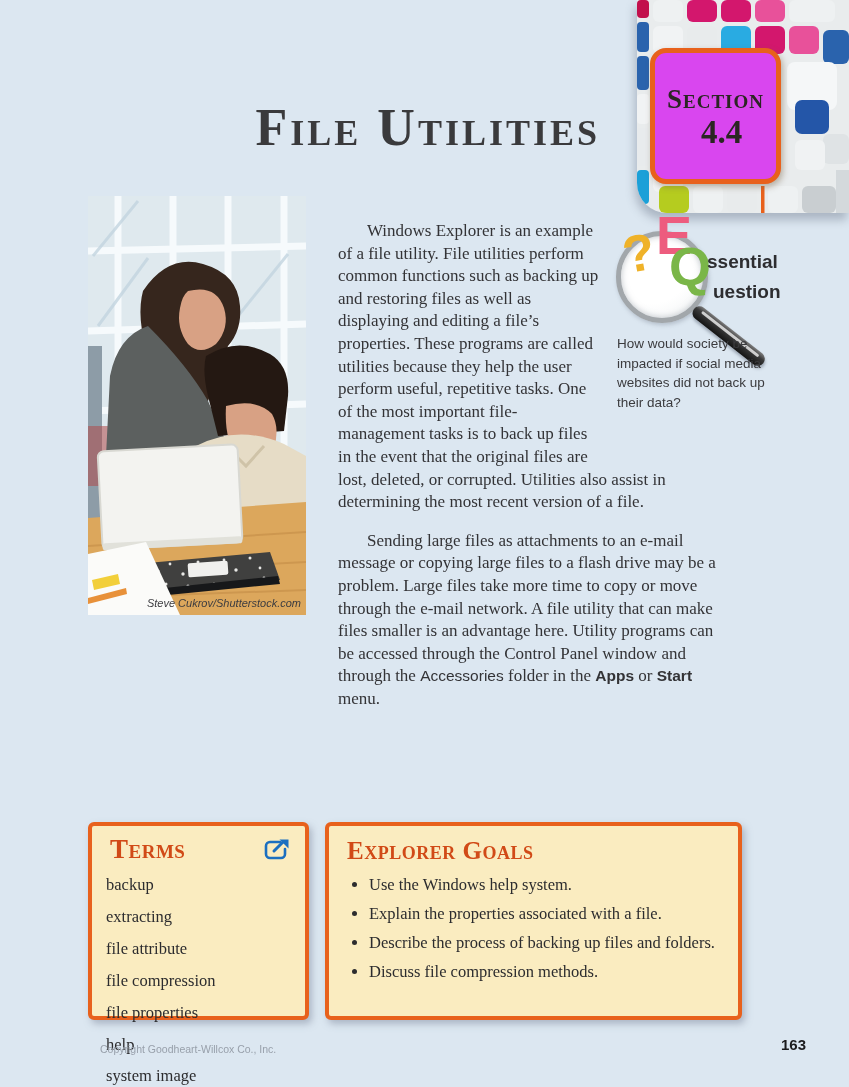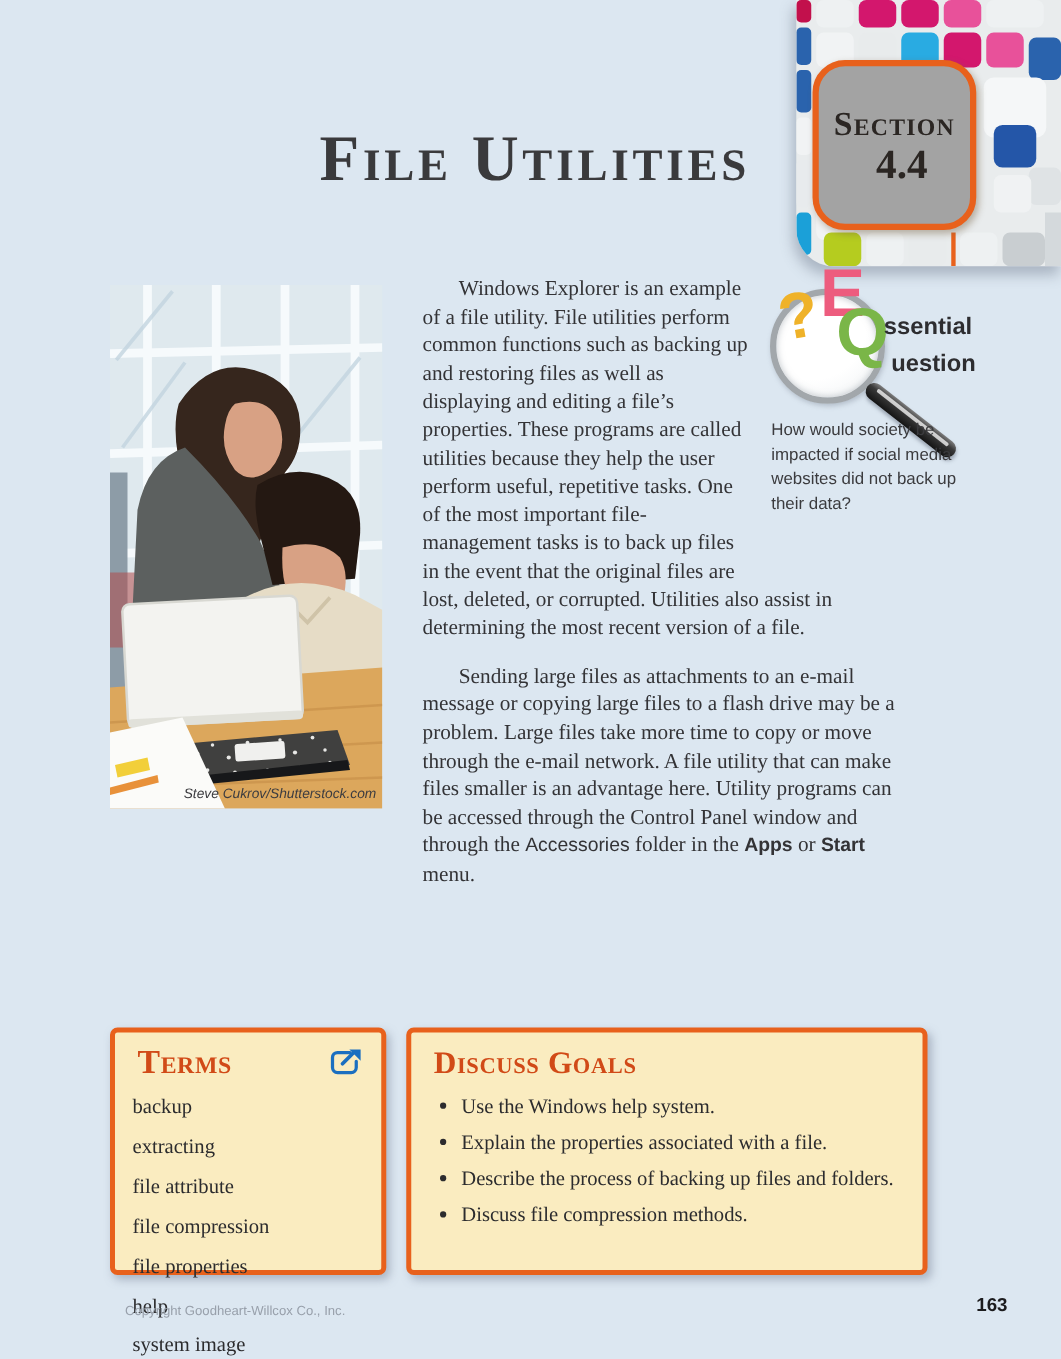--- a/index.html
+++ b/index.html
@@ -24,35 +24,35 @@
   
   .mosaic{
     position:absolute;left:637px;top:0;width:212px;height:213px;
     overflow:hidden;border-bottom-left-radius:30px;
     background:#e9eced;
     box-shadow:-2px 7px 10px rgba(110,122,140,.45);
   }
   
   .section-badge{
     position:absolute;left:650px;top:48px;width:131px;height:136px;
-    background:#a3a3a3;
-    border:5px solid #e8611c;border-radius:26px;
+    background:#d946ef;
+    border:5px solid #e8611c;border-radius:16px;
     box-shadow:2px 3px 6px rgba(120,100,70,.45);
     display:flex;flex-direction:column;align-items:center;justify-content:center;
     padding-top:2px;box-sizing:border-box;
   }
   .badge-section{
     font-variant:small-caps;font-weight:bold;
     font-size:27px;letter-spacing:1px;color:#2b2623;line-height:30px;
   }
   .badge-number{font-weight:bold;font-size:33px;color:#2b2623;line-height:36px;margin-left:12px;}
 
   
   .photo{
-    position:absolute;left:88px;top:228px;width:218px;height:419px;
+    position:absolute;left:88px;top:196px;width:218px;height:419px;
     overflow:hidden;
   }
   .photo svg{display:block;}
   .photo-credit{
     position:absolute;right:5px;bottom:6px;
     font-family:"Liberation Sans",sans-serif;
     font-style:italic;font-size:11px;color:#3c3c40;
   }
 
   
@@ -287,21 +287,21 @@
         <div class="term-item">extracting</div>
         <div class="term-item">file attribute</div>
         <div class="term-item">file compression</div>
         <div class="term-item">file properties</div>
         <div class="term-item">help</div>
         <div class="term-item">system image</div>
       </div>
   </div>
 
   <div class="cream-box goals-box">
-    <div class="box-heading goals-heading">Discuss Goals</div>
+    <div class="box-heading goals-heading">Explorer Goals</div>
     <ul class="goals-list">
 
     <li>Use the Windows help system.</li>
         <li>Explain the properties associated with a file.</li>
         <li>Describe the process of backing up files and folders.</li>
         <li>Discuss file compression methods.</li>
       </ul>
   </div>
 
   <div class="footer-copyright">Copyright Goodheart-Willcox Co., Inc.</div>

